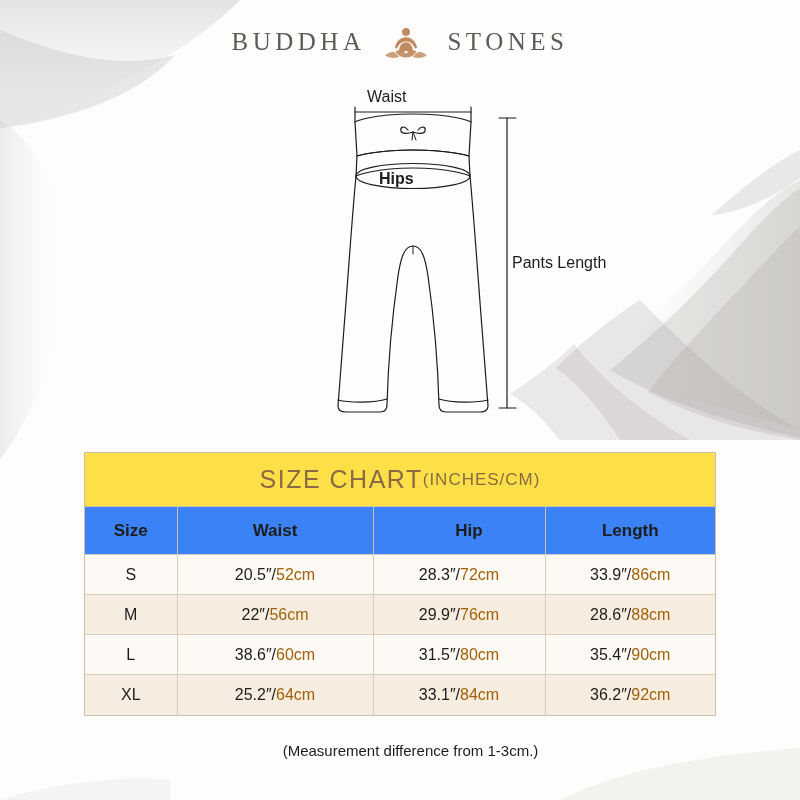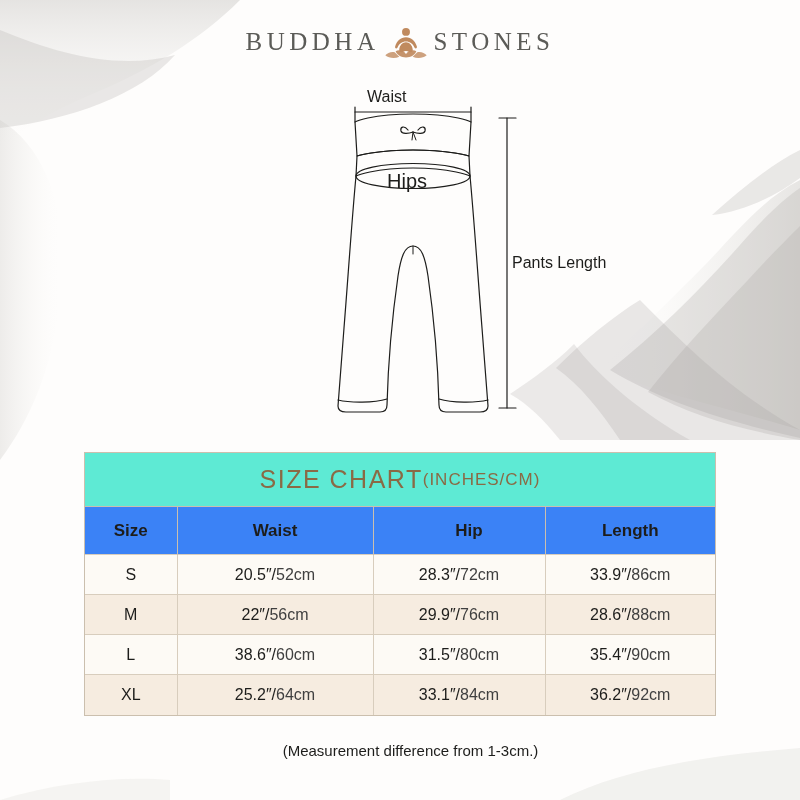--- a/index.html
+++ b/index.html
@@ -21,20 +21,21 @@
     position: absolute; inset: 0;
     pointer-events: none;
   }
   .bg-layer svg { width: 800px; height: 800px; display: block; }
 
   
   .brand {
     position: absolute;
     top: 22px; left: 0; width: 800px;
     display: flex; align-items: center; justify-content: center;
+    gap: 14px;
   }
   .brand-word {
     font-family: "Liberation Serif", serif;
     font-size: 25px;
     letter-spacing: 4.5px;
     color: #5b5b57;
     font-weight: 400;
   }
   .brand-mark { width: 54px; height: 40px; }
 
@@ -47,34 +48,34 @@
   .illus svg { display:block; }
 
   .label {
     position: absolute;
     font-size: 16px;
     color: #1d1d1b;
     font-family: "Liberation Sans", sans-serif;
     white-space: nowrap;
   }
   #label-waist { left: 367px; top: 88px; font-size: 16px; }
-  #label-hips  { left: 387px; top: 170px; font-size: 20px; }
+  #label-hips  { left: 379px; top: 170px; font-size: 16px; font-weight: bold; }
   #label-length{ left: 512px; top: 254px; font-size: 16px; }
 
   
   .chart {
     position: absolute;
     left: 84px; top: 452px;
     width: 632px;
     border: 1px solid #cbbfae;
     background: #fdfaf5;
   }
   .chart-title {
     height: 53px;
-    background: #5eead4;
+    background: #fde047;
     display: flex; align-items: center; justify-content: center;
     color: #8a6a45;
   }
   .chart-title .t-main {
     font-size: 25px; letter-spacing: 1.5px; font-weight: 400;
   }
   .chart-title .t-sub {
     font-size: 17px; letter-spacing: 1px; text-align: right;
   }
   table {
@@ -99,21 +100,21 @@
     border-top: 1px solid #d8cdbd;
     border-right: 1px solid #d8cdbd;
   }
   tbody td:last-child { border-right: none; }
   tbody tr:nth-child(odd)  td { background: #fdfaf5; }
   tbody tr:nth-child(even) td { background: #f6ece0; }
   td.size-col, th.size-col { width: 92px; }
   th.waist-col { width: 196px; }
   th.hip-col   { width: 172px; padding-left: 21px; }
 
-  .unit-cm { color: #404040; }
+  .unit-cm { color: #a16207; }
 
   .footnote {
     position: absolute;
     left: 0; top: 742px; width: 800px;
     text-align: center;
     font-size: 15px;
     color: #1d1d1b;
     padding-left: 21px;
   }
 </style>

